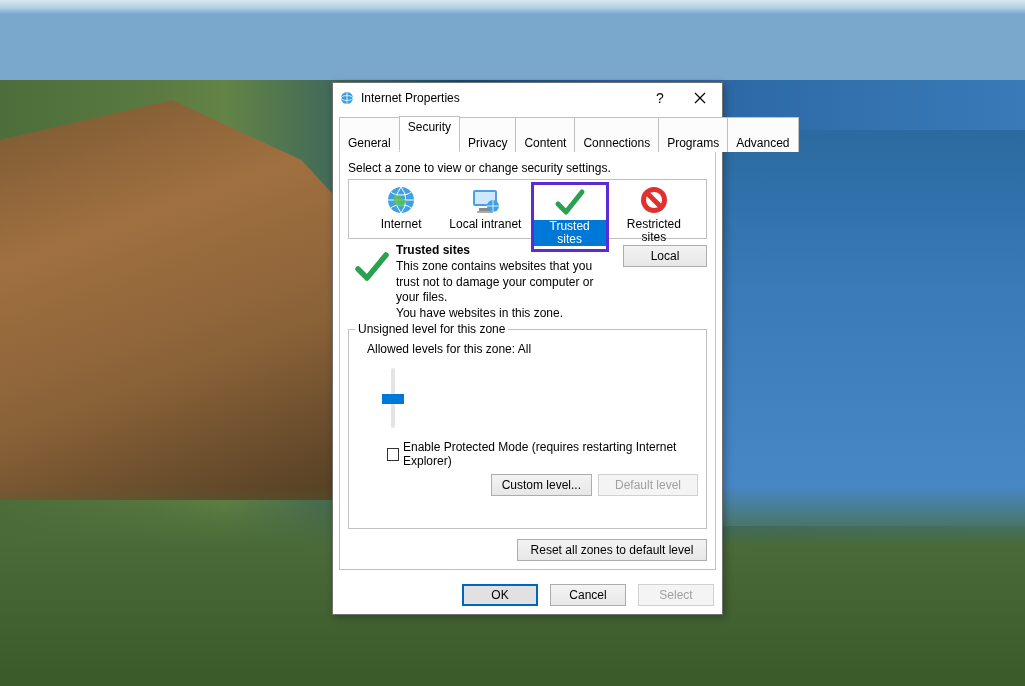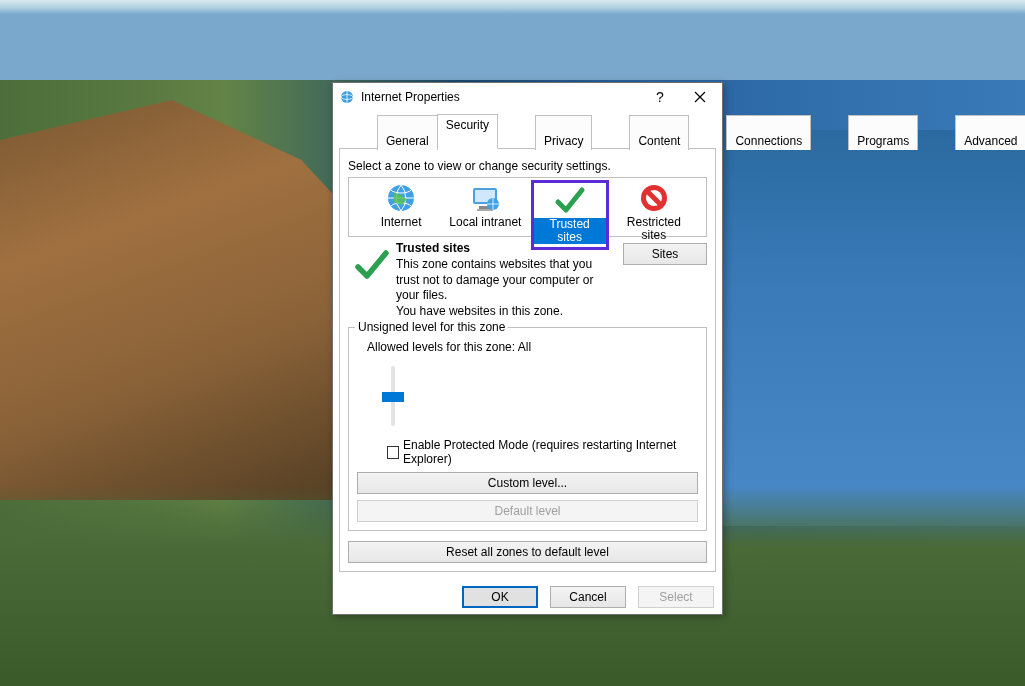--- a/index.html
+++ b/index.html
@@ -102,21 +102,20 @@
   .tab.active {
     background: #ffffff;
     z-index: 2;
     border-bottom: 1px solid #ffffff;
   }
   .tab:not(.active) {
     background: #fcfcfc;
     top: 2px;
     padding-top: 18px;
     padding-bottom: 2px;
-    margin-left: 38px;
   }
   .tabpanel {
     border: 1px solid #c0c0c0;
     margin: 0 6px 6px 6px;
     flex: 1;
     padding: 10px 8px 8px 8px;
     display: flex;
     flex-direction: column;
   }
   .zone-label { margin-bottom: 4px; }
@@ -253,21 +252,21 @@
   }
   .btn.disabled {
     color: #a0a0a0;
     border-color: #d0d0d0;
     background: #f4f4f4;
   }
   .btn.primary {
     border: 2px solid #0067c0;
     background: #e1e1e1;
   }
-  .row-right { display: flex; justify-content: flex-end; gap: 6px; margin-top: 6px; flex-direction: column; }
+  .row-right { display: flex; justify-content: flex-end; gap: 6px; margin-top: 6px; }
   .row-right.inset { margin-right: 0; }
   .bottom-buttons {
     display: flex;
     justify-content: flex-end;
     gap: 12px;
     padding: 8px;
   }
 </style>
 </head>
 <body>
@@ -358,21 +357,21 @@
       <span class="big-check">
         <svg viewBox="0 0 36 36">
             <path d="M4 20 L13 29 L32 6" stroke="#2aa050" stroke-width="5.5" fill="none" stroke-linecap="round" stroke-linejoin="round"></path>
           </svg>
       </span>
       <div class="zd-text">
         <div class="zd-title">Trusted sites</div>
         <div class="line" style="max-width:200px">This zone contains websites that you trust not to damage your computer or your files.</div>
         <div class="line">You have websites in this zone.</div>
       </div>
-      <div class="btn sites-btn" style="min-width:84px">Sites</div>
+      <div class="btn sites-btn" style="min-width:84px">Local</div>
     </div>
 
     <div class="groupbox">
       <div class="legend">Unsigned level for this zone</div>
       <div class="allowed-levels">Allowed levels for this zone: All</div>
       <div class="slider-row">
         <div class="slider-col">
           <div style="position:relative;height:64px;display:flex;align-items:center;">
             <div style="position:absolute;left:0;top:0;bottom:0;display:flex;flex-direction:column;justify-content:space-between;padding:2px 0;">
               <div class="slider-tick"></div>

